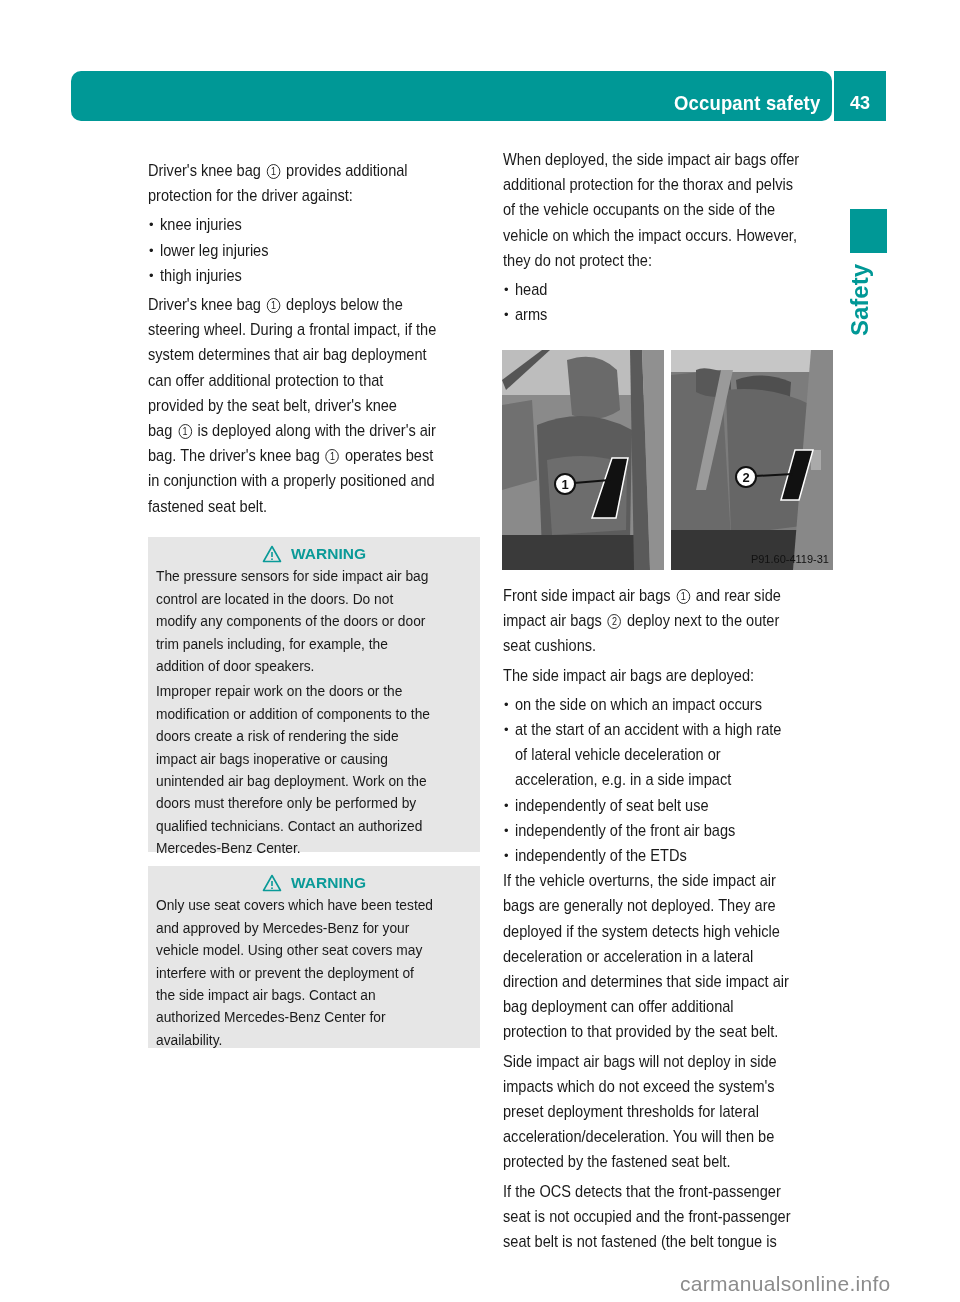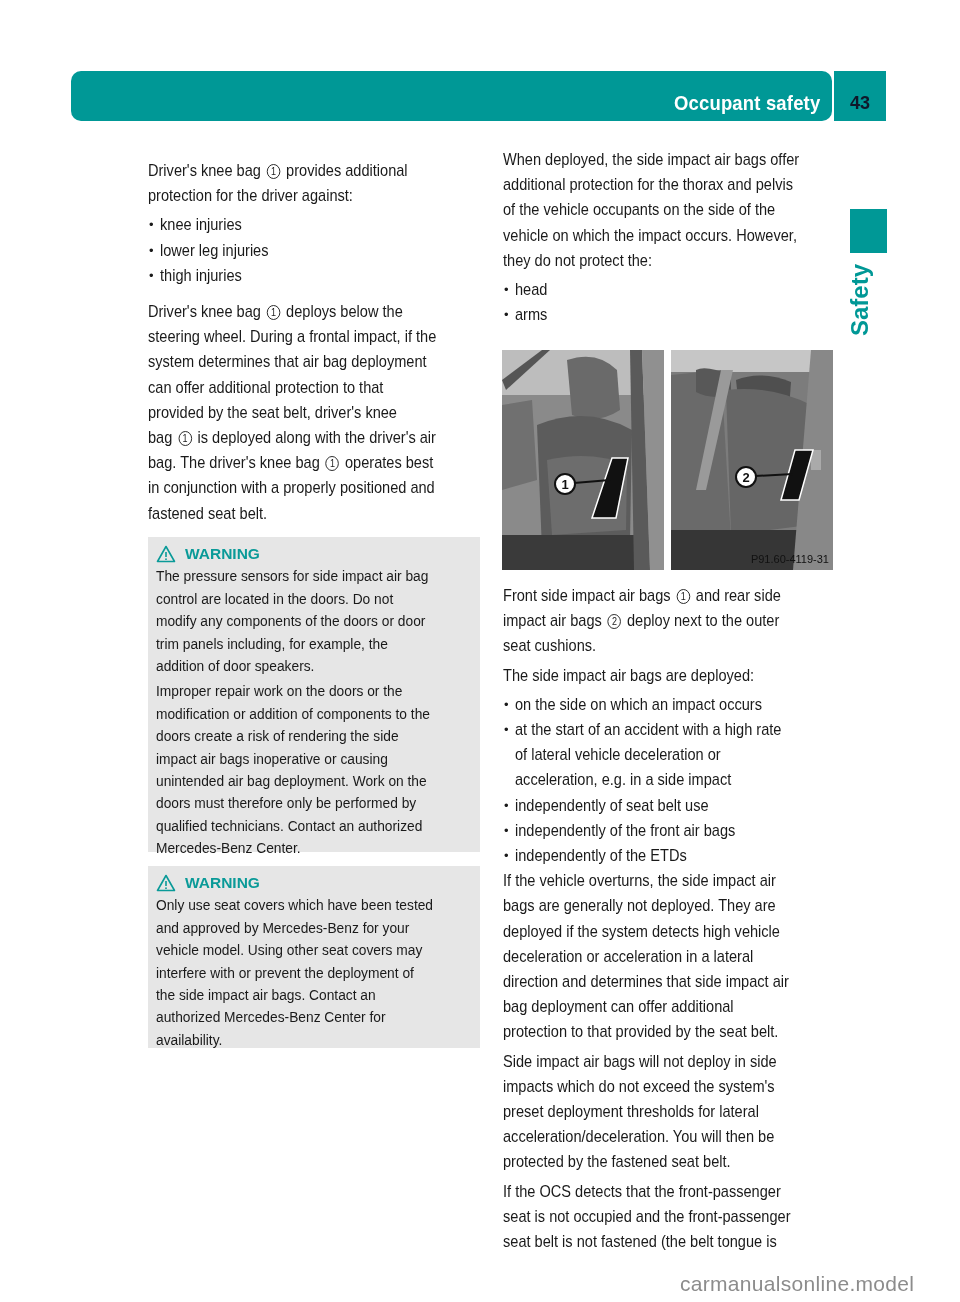--- a/index.html
+++ b/index.html
@@ -5,21 +5,21 @@
   html, body { margin: 0; padding: 0; background: #ffffff; }
   body { width: 960px; height: 1302px; position: relative; overflow: hidden;
          font-family: "Liberation Sans", sans-serif; color: #1a1a1a; }
 
   
   .hdr { position: absolute; left: 71px; top: 71px; width: 761px; height: 50px; background: #009896; border-radius: 10px; }
   .hdr-title { position: absolute; right: 12px; bottom: 6px; color: #fff; font-weight: bold;
                font-size: 21px; letter-spacing: 0.2px; transform: scaleX(0.88); transform-origin: right bottom; }
   .hdr-div { position: absolute; left: 832px; top: 71px; width: 2px; height: 50px; background: #ffffff; }
   .hdr-page { position: absolute; left: 834px; top: 71px; width: 52px; height: 50px; background: #009896; }
-  .hdr-page span { position: absolute; left: 0; right: 0; bottom: 7px; text-align: center; color: #0f172a;
+  .hdr-page span { position: absolute; left: 0; right: 0; bottom: 7px; text-align: center; color: #ffffff;
                    font-weight: bold; font-size: 18px; }
 
   
   .side-block { position: absolute; left: 850px; top: 209px; width: 37px; height: 44px; background: #009896; }
   .side-label { position: absolute; left: 846px; top: 336px; transform: rotate(-90deg); transform-origin: left top;
                 color: #009896; font-weight: bold; font-size: 24px; white-space: nowrap; }
 
   
   .col { position: absolute; font-size: 16.2px; line-height: 25.2px; }
   .col-left { left: 148px; top: 158px; width: 335px; }
@@ -34,21 +34,21 @@
 
   .circ { display: inline-block; width: 13px; height: 13px; border: 1.4px solid #222; border-radius: 50%;
           font-size: 10px; line-height: 13px; text-align: center; vertical-align: 1px; margin: 0 2px; }
 
   .h2 { font-weight: bold; font-size: 17px; margin-top: 13px; padding-bottom: 5px;
         border-bottom: 6px solid #7f1d1d; width: 332px; }
 
   .warnbox { position: absolute; left: 148px; width: 332px; background: #e6e6e6;
              padding: 6px 8px 8px 8px; box-sizing: border-box; font-size: 15.3px; line-height: 22.4px; }
   .warnbox p { margin: 0 0 3px 0; }
-  .warn-head { color: #0a9a98; font-weight: bold; font-size: 15.5px; display: flex; align-items: center; }
+  .warn-head { color: #0a9a98; font-weight: bold; font-size: 15.5px; display: flex; align-items: center; justify-content: center; }
   .warn-head svg { margin-right: 9px; }
 
   .photo { position: absolute; top: 350px; height: 220px; overflow: hidden; background: #777; }
   .photo svg { display: block; }
 
   .wm { position: absolute; left: 680px; top: 1272px; color: #8c8c8c; font-size: 21px; letter-spacing: 0.3px; }
 </style>
 </head>
 <body>
 
@@ -61,21 +61,21 @@
 </div>
 
 <div class="side-block"></div>
 <div class="side-label">Safety</div>
 
 <div class="col col-left">
   <p>
     <span class="line"><span>Driver's knee bag</span> <span class="circ">1</span> provides additional</span>
     <span class="line">protection for the driver against:</span>
   </p>
-  <ul class="bul" style="margin-bottom:11px">
+  <ul class="bul" style="margin-bottom:4px">
     <li><span class="cond">knee injuries</span></li>
     <li><span class="cond">lower leg injuries</span></li>
     <li><span class="cond">thigh injuries</span></li>
   </ul>
   <p id="deploy-para">
       <span class="line"><span>Driver's knee bag </span><span class="circ">1</span><span> deploys below the</span></span>
       <span class="line"><span>steering wheel. During a frontal impact, if the</span></span>
       <span class="line"><span>system determines that air bag deployment</span></span>
       <span class="line"><span>can offer additional protection to that</span></span>
       <span class="line"><span>provided by the seat belt, driver's knee</span></span>
@@ -235,13 +235,13 @@
       <span class="line"><span>acceleration/deceleration. You will then be</span></span>
       <span class="line"><span>protected by the fastened seat belt.</span></span>
     </p>
   <p id="r-ocs">
       <span class="line"><span>If the OCS detects that the front-passenger</span></span>
       <span class="line"><span>seat is not occupied and the front-passenger</span></span>
       <span class="line"><span>seat belt is not fastened (the belt tongue is</span></span>
     </p>
 </div>
 
-<div class="wm">carmanualsonline.model</div>
+<div class="wm">carmanualsonline.info</div>
 
 </body></html>

